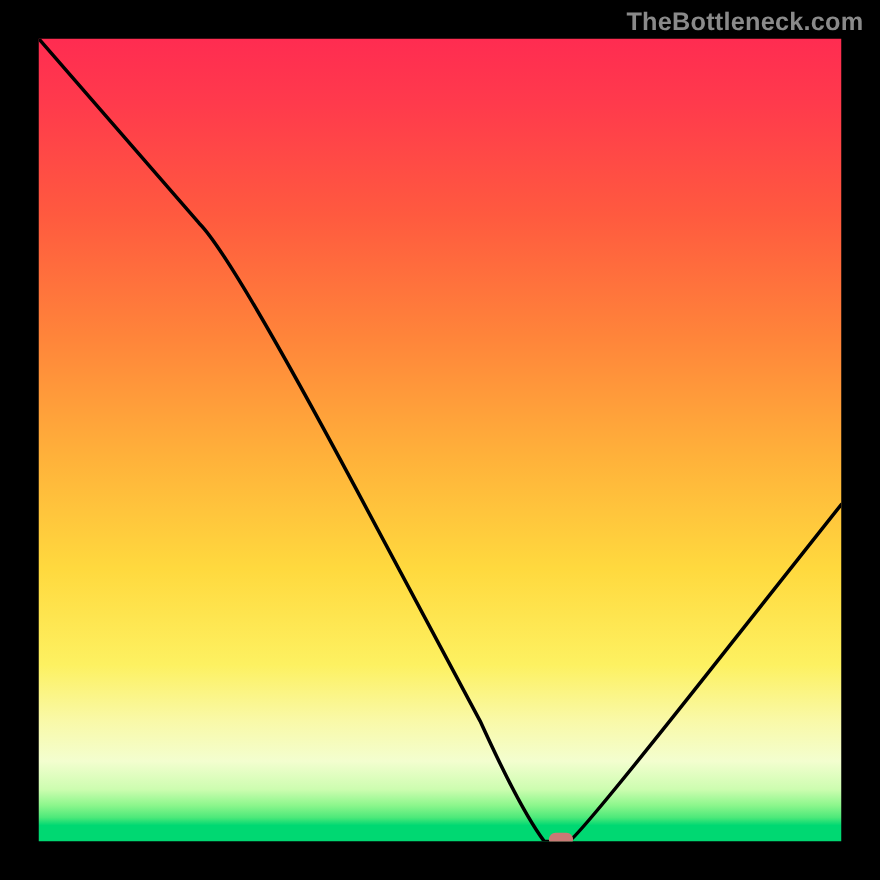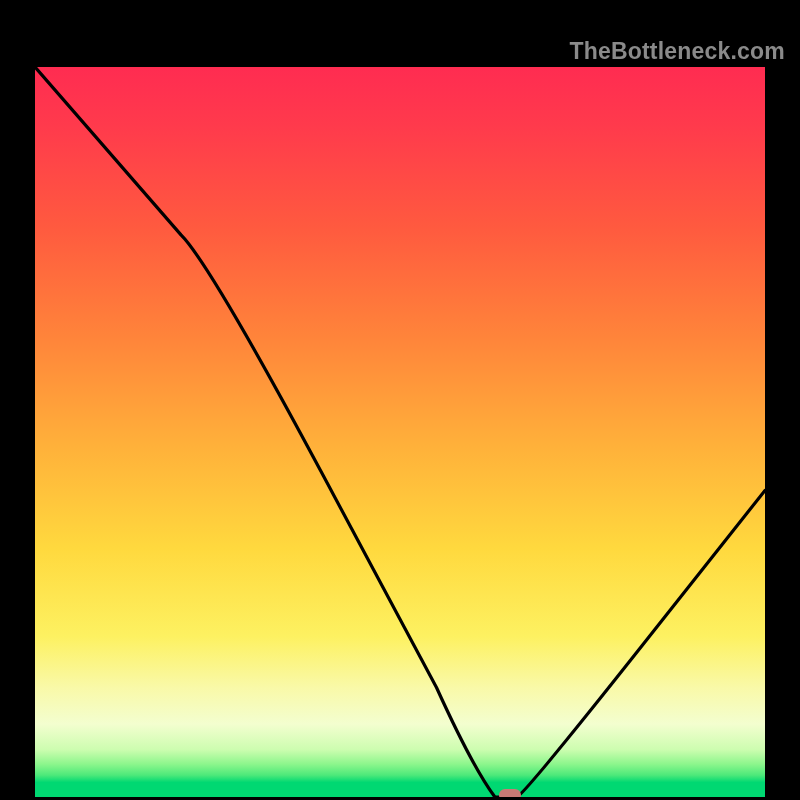--- a/index.html
+++ b/index.html
@@ -8,21 +8,20 @@
     width: 800px;
     height: 800px;
     background: #000;
     overflow: hidden;
   }
   .frame {
     position: relative;
     width: 800px;
     height: 580px;
     background: #000;
-    margin-top: 32px;
   }
   .plot {
     position: absolute;
     left: 35px;
     top: 35px;
     width: 730px;
     height: 730px;
     overflow: hidden;
   }
   .gradient {

